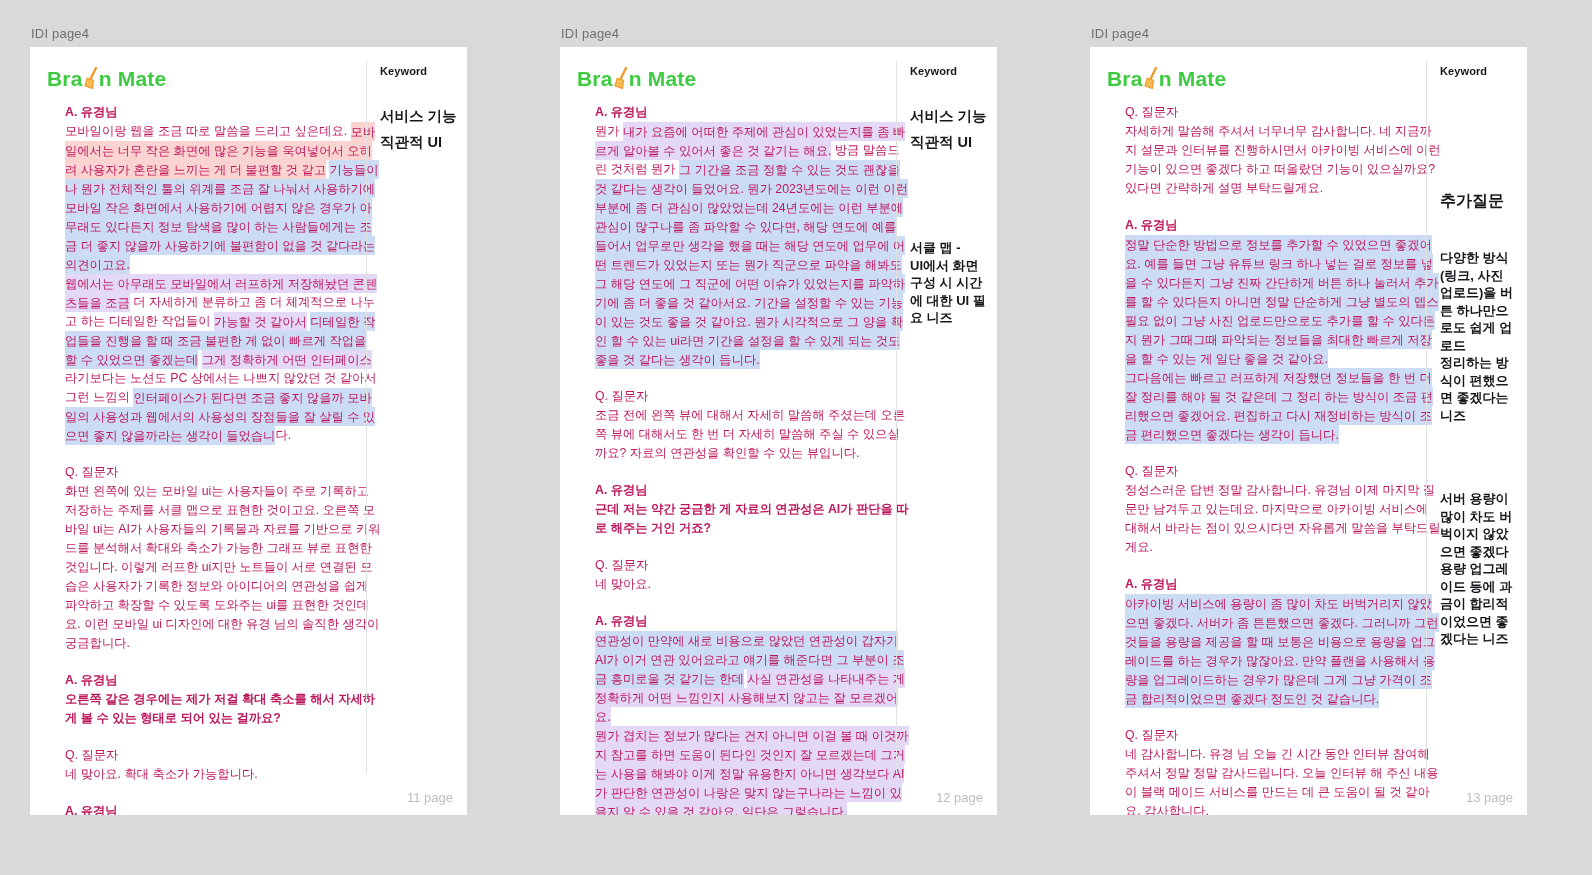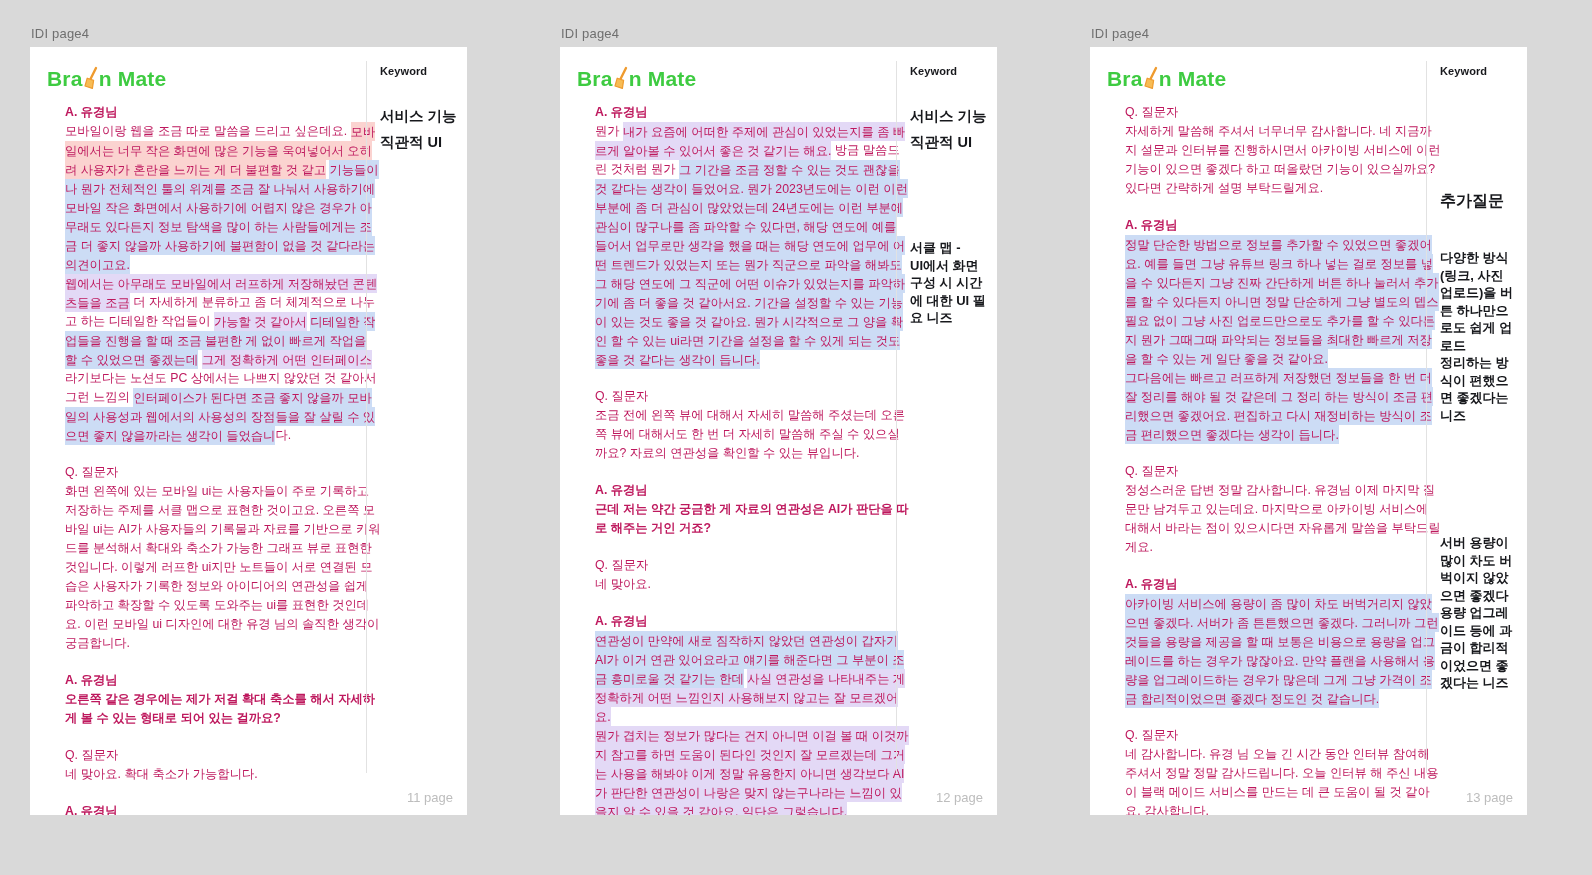--- a/index.html
+++ b/index.html
@@ -123,21 +123,21 @@
           <div class="block">
             <div class="speaker a">A. 유경님</div>
             <div class="para bold"><span>근데 저는 약간 궁금한 게 자료의 연관성은 AI가 판단을 따로 해주는 거인 거죠?</span></div>
           </div>
           <div class="block">
             <div class="speaker q">Q. 질문자</div>
             <div class="para"><span>네 맞아요.</span></div>
           </div>
           <div class="block">
             <div class="speaker a">A. 유경님</div>
-            <div class="para"><span class="hl hl-blue">연관성이 만약에 새로 짐작하지 않았던 연관성이 갑자기 AI가 이거 연관 있어요라고 얘기를 해준다면 그 부분이 조금 흥미로울 것 같기는 한데</span><span> </span><span class="hl hl-purple">사실 연관성을 나타내주는 게 정확하게 어떤 느낌인지 사용해보지 않고는 잘 모르겠어요.</span></div>
+            <div class="para"><span class="hl hl-blue">연관성이 만약에 새로 비용으로 않았던 연관성이 갑자기 AI가 이거 연관 있어요라고 얘기를 해준다면 그 부분이 조금 흥미로울 것 같기는 한데</span><span> </span><span class="hl hl-purple">사실 연관성을 나타내주는 게 정확하게 어떤 느낌인지 사용해보지 않고는 잘 모르겠어요.</span></div>
             <div class="para"><span class="hl hl-purple">뭔가 겹치는 정보가 많다는 건지 아니면 이걸 볼 때 이것까지 참고를 하면 도움이 된다인 것인지 잘 모르겠는데 그거는 사용을 해봐야 이게 정말 유용한지 아니면 생각보다 AI가 판단한 연관성이 나랑은 맞지 않는구나라는 느낌이 있을지 알 수 있을 것 같아요. 일단은 그렇습니다.</span></div>
           </div>
         </div>
         <div class="divider"></div>
         <div class="kw-col">
           <div class="kw-label">Keyword</div>
           <div class="kw-item title" style="margin-top: 26px;">서비스 기능</div>
           <div class="kw-item title" style="margin-top: 0px;">직관적 UI</div>
           <div class="kw-item note" style="margin-top: 84px;">서클 맵 -
 UI에서 화면 구성 시 시간에 대한 UI 필요 니즈</div>
@@ -178,19 +178,19 @@
             <div class="speaker q">Q. 질문자</div>
             <div class="para"><span>네 감사합니다. 유경 님 오늘 긴 시간 동안 인터뷰 참여해 주셔서 정말 정말 감사드립니다. 오늘 인터뷰 해 주신 내용이 블랙 메이드 서비스를 만드는 데 큰 도움이 될 것 같아요. 감사합니다.</span></div>
           </div>
         </div>
         <div class="divider"></div>
         <div class="kw-col">
           <div class="kw-label">Keyword</div>
           <div class="kw-item heading" style="margin-top: 112px;">추가질문</div>
           <div class="kw-item note" style="margin-top: 36px;">다양한 방식(링크, 사진 업로드)을 버튼 하나만으로도 쉽게 업로드
 정리하는 방식이 편했으면 좋겠다는 니즈</div>
-          <div class="kw-item note" style="margin-top: 110px;">서버 용량이 많이 차도 버벅이지 않았으면 좋겠다
+          <div class="kw-item note" style="margin-top: 66px;">서버 용량이 많이 차도 버벅이지 않았으면 좋겠다
 용량 업그레이드 등에 과금이 합리적이었으면 좋겠다는 니즈</div>
         </div>
         <div class="page-num">13 page</div>
       </div>
     </div>
   </div>
 
 </body></html>

